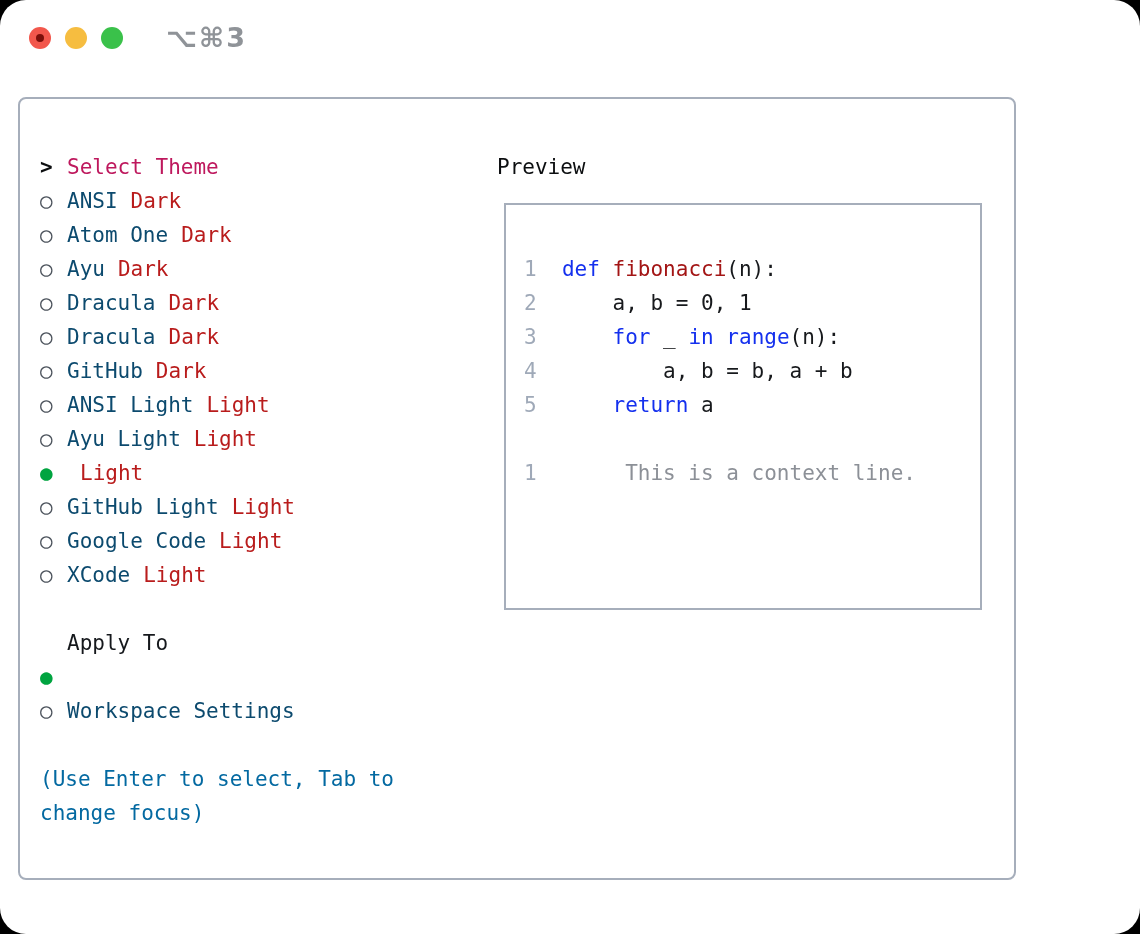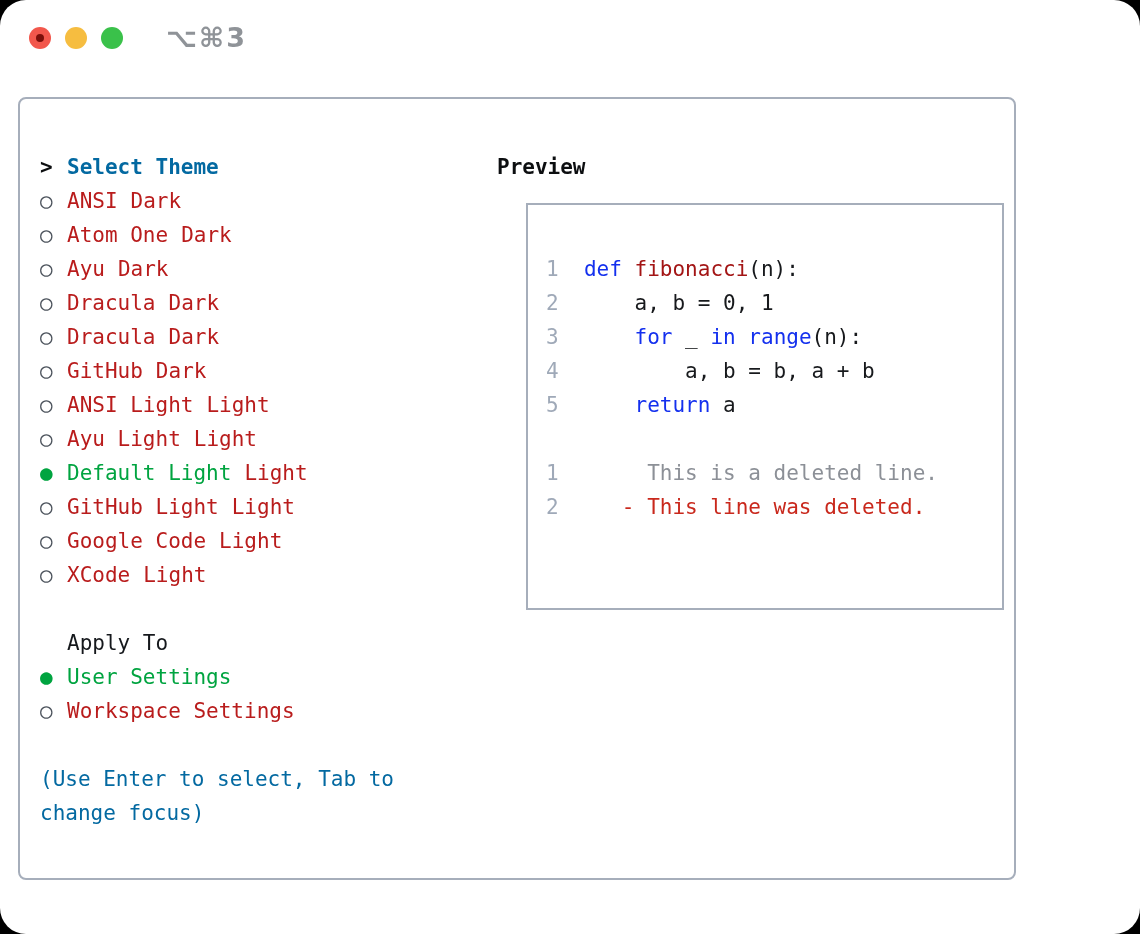--- a/index.html
+++ b/index.html
@@ -12,30 +12,30 @@
   .light-green{left:101px;background:#3ac14a}
   .wtitle{position:absolute;left:166px;top:22px;font-family:"DejaVu Sans",sans-serif;font-weight:600;font-size:27px;color:#8f9398;letter-spacing:2px}
   
   .main-box{position:absolute;left:18px;top:97px;width:994px;height:779px;border:2px solid #a6aebb;border-radius:8px;background:#fff}
   .mono{font-family:"DejaVu Sans Mono",monospace;font-size:21px;line-height:34px}
   
   .left-col{position:absolute;left:20px;top:51px}
   .row{display:flex;height:34px;align-items:center;white-space:pre}
   .marker{display:inline-block;width:27px;color:#4d545d}
   .cursor{font-weight:bold;color:#0c0e10}
-  .htext{font-weight:bold;color:#0369a1}
-  .name{color:#b91c1c}
+  .htext{font-weight:normal;color:#be185d}
+  .name{color:#0c4a6e}
   .tag{color:#b91c1c;margin-left:13px}
   .row.selected .name,.row.selected .marker{color:#00a440}
   .apply-label{color:#15181c}
   .spacer34{height:34px}
   .hint{width:410px;color:#0369a1}
   
-  .preview-title{position:absolute;left:477px;top:51px;height:34px;line-height:34px;font-weight:bold;color:#0c0e10}
-  .preview-box{position:absolute;left:506px;top:104px;width:478px;height:407px;border:2px solid #a6aebb;box-sizing:border-box;padding:13px 7px 0 18px;background:#fff;overflow:hidden}
+  .preview-title{position:absolute;left:477px;top:51px;height:34px;line-height:34px;font-weight:normal;color:#0c0e10}
+  .preview-box{position:absolute;left:484px;top:104px;width:478px;height:407px;border:2px solid #a6aebb;box-sizing:border-box;padding:13px 7px 0 18px;background:#fff;overflow:hidden}
   .pline{height:34px;line-height:34px;white-space:pre}
   .t-num{color:#9fa9b8}
   .t-kw{color:#1430ee}
   .t-fn{color:#a31515}
   .t-code{color:#17191c}
   .t-ctx{color:#8c9097}
   .t-del{color:#c9281c}
   .t-add{color:#00bd17}
 </style>
 </head>
@@ -58,46 +58,45 @@
       </div>
       <div id="theme-items">
           <div class="row"><span class="marker">○</span><span class="name">ANSI</span><span class="tag">Dark</span></div>
           <div class="row"><span class="marker">○</span><span class="name">Atom One</span><span class="tag">Dark</span></div>
           <div class="row"><span class="marker">○</span><span class="name">Ayu</span><span class="tag">Dark</span></div>
           <div class="row"><span class="marker">○</span><span class="name">Dracula</span><span class="tag">Dark</span></div>
           <div class="row"><span class="marker">○</span><span class="name">Dracula</span><span class="tag">Dark</span></div>
           <div class="row"><span class="marker">○</span><span class="name">GitHub</span><span class="tag">Dark</span></div>
           <div class="row"><span class="marker">○</span><span class="name">ANSI Light</span><span class="tag">Light</span></div>
           <div class="row"><span class="marker">○</span><span class="name">Ayu Light</span><span class="tag">Light</span></div>
-          <div class="row selected"><span class="marker">●</span><span class="name">Default Light</span><span class="tag">Light</span></div>
+          <div class="row selected"><span class="marker">●</span><span class="tag">Light</span></div>
           <div class="row"><span class="marker">○</span><span class="name">GitHub Light</span><span class="tag">Light</span></div>
           <div class="row"><span class="marker">○</span><span class="name">Google Code</span><span class="tag">Light</span></div>
           <div class="row"><span class="marker">○</span><span class="name">XCode</span><span class="tag">Light</span></div>
         </div>
       <div class="spacer34"></div>
       <div class="row">
         <span class="marker"></span><span class="apply-label">Apply To</span>
       </div>
       <div id="apply-items">
-          <div class="row selected"><span class="marker">●</span><span class="name">User Settings</span></div>
+          <div class="row selected"><span class="marker">●</span></div>
           <div class="row"><span class="marker">○</span><span class="name">Workspace Settings</span></div>
         </div>
       <div class="spacer34"></div>
       <div class="hint">(Use Enter to select, Tab to change focus)</div>
     </div>
 
     <div class="preview-title mono">Preview</div>
     <div class="preview-box mono">
       <div id="preview-lines">
           <div class="pline"> </div>
           <div class="pline"><span class="t-num">1  </span><span class="t-kw">def</span><span class="t-code"> </span><span class="t-fn">fibonacci</span><span class="t-code">(n):</span></div>
           <div class="pline"><span class="t-num">2  </span><span class="t-code">    a, b = 0, 1</span></div>
           <div class="pline"><span class="t-num">3  </span><span class="t-code">    </span><span class="t-kw">for</span><span class="t-code"> _ </span><span class="t-kw">in</span><span class="t-code"> </span><span class="t-kw">range</span><span class="t-code">(n):</span></div>
           <div class="pline"><span class="t-num">4  </span><span class="t-code">        a, b = b, a + b</span></div>
           <div class="pline"><span class="t-num">5  </span><span class="t-code">    </span><span class="t-kw">return</span><span class="t-code"> a</span></div>
           <div class="pline"> </div>
-          <div class="pline"><span class="t-num">1  </span><span class="t-ctx">     This is a deleted line.</span></div>
-          <div class="pline"><span class="t-num">2  </span><span class="t-del">   - This line was deleted.</span></div>
+          <div class="pline"><span class="t-num">1  </span><span class="t-ctx">     This is a context line.</span></div>
         </div>
     </div>
 
   </div>
 </div>
 
 </body></html>

